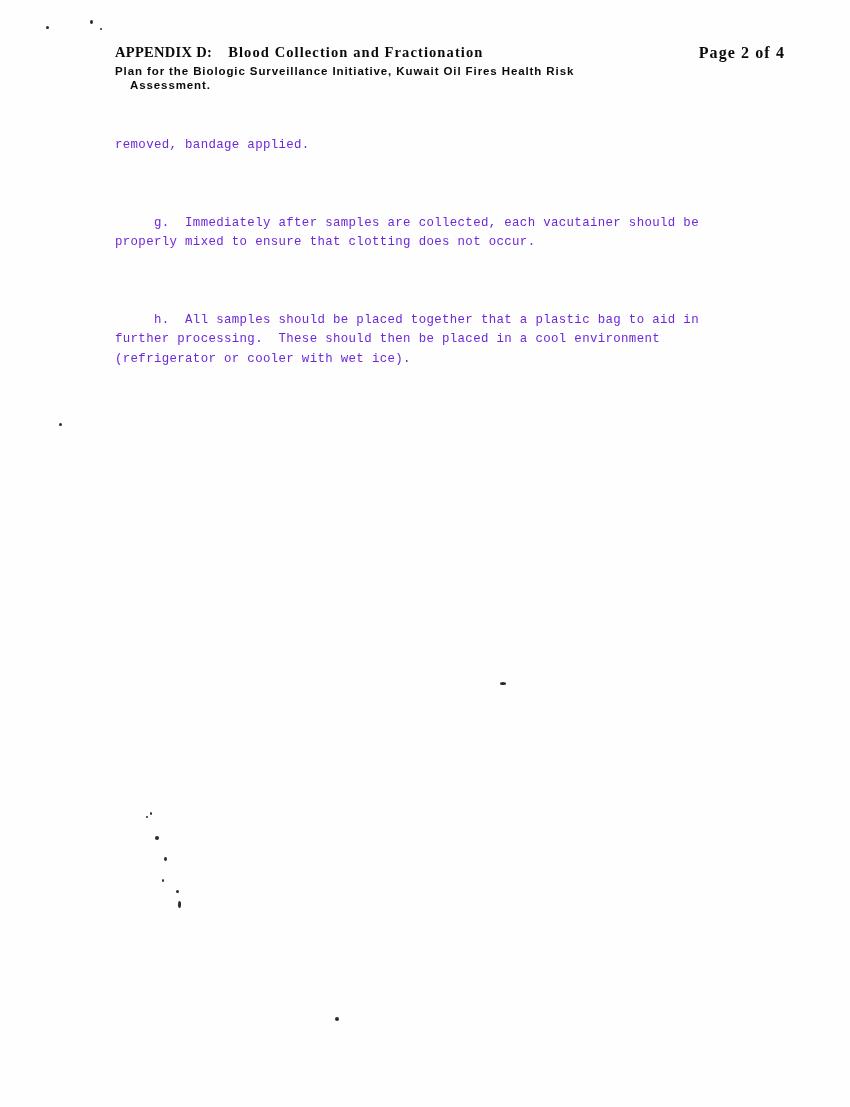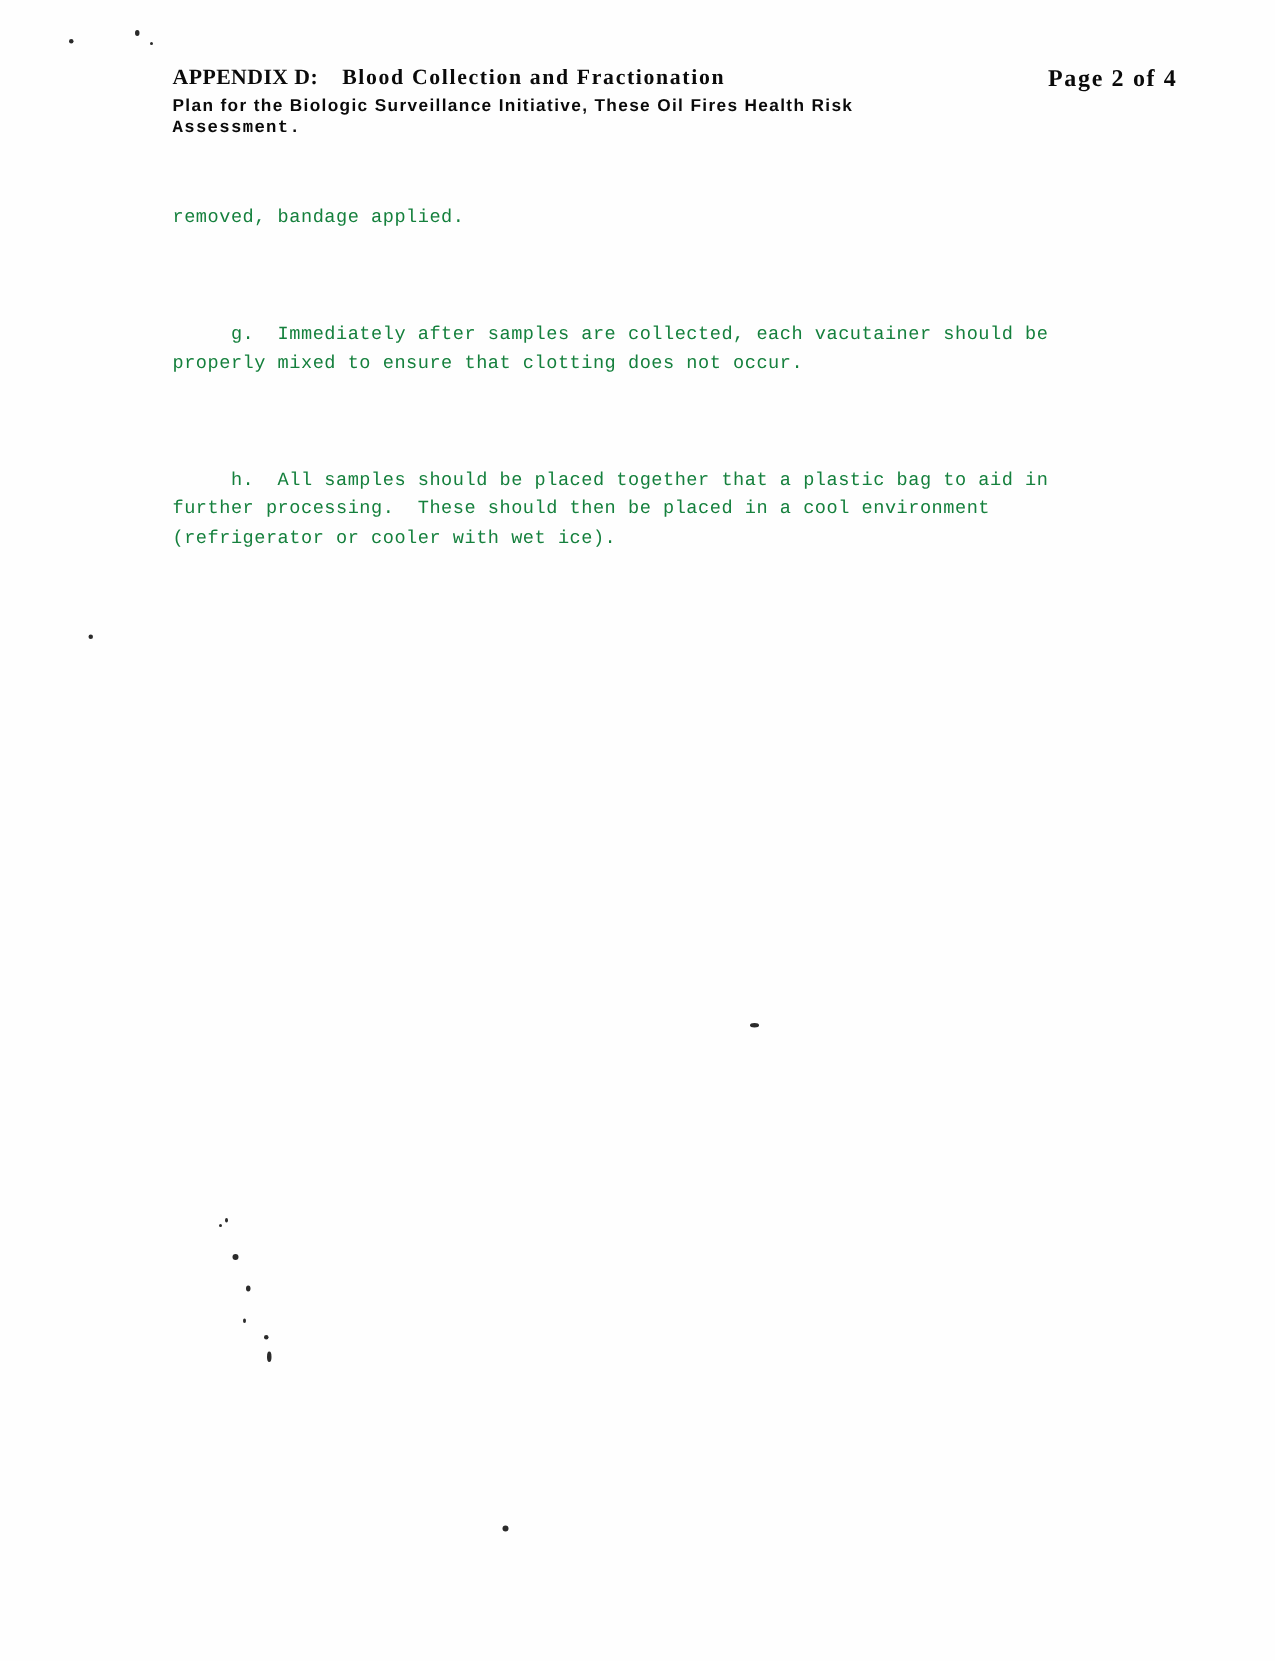--- a/index.html
+++ b/index.html
@@ -63,39 +63,40 @@
   }
   .header-line2 {
     font-family: "Liberation Sans", sans-serif;
     font-weight: bold;
     font-size: 11.5px;
     letter-spacing: 0.9px;
     margin-top: 3px;
     white-space: nowrap;
   }
   .header-line3 {
-    font-family: Liberation Mono, monospace;
+    font-family: Liberation Sans, sans-serif;
     font-weight: bold;
     font-size: 11.5px;
     letter-spacing: 0.9px;
     margin-top: 2px;
+    margin-left: 15px;
   }
 
   
   .body-text {
     position: absolute;
     left: 115px;
     top: 97px;
     width: 690px;
     font-family: "Liberation Mono", monospace;
     font-size: 12.4px;
     line-height: 19.5px;
     letter-spacing: 0.35px;
     white-space: pre-wrap;
-    color: #15803d;
+    color: #6d28d9;
   }
   .para {
     margin: 0 0 19px 0;
     white-space: pre-wrap;
   }
   .para.first {
     margin-bottom: 19px;
   }
 </style>
 </head>
@@ -115,21 +116,21 @@
   <div class="speck" style="left:162px; top:879px; width:2px; height:3px;"></div>
   <div class="speck" style="left:176px; top:890px; width:3px; height:3px;"></div>
   <div class="speck" style="left:178px; top:901px; width:3px; height:7px;"></div>
   <div class="speck" style="left:335px; top:1017px; width:4px; height:4px;"></div>
 
   <div class="header-block">
     <div class="header-line1">
       <span class="left-title"><span class="lbl">APPENDIX D:</span><span class="t2">Blood  Collection  and  Fractionation</span></span>
       <span class="page-no">Page 2 of 4</span>
     </div>
-    <div class="header-line2">Plan  for  the  Biologic  Surveillance  Initiative,  These  Oil  Fires  Health  Risk</div>
+    <div class="header-line2">Plan  for  the  Biologic  Surveillance  Initiative,  Kuwait  Oil  Fires  Health  Risk</div>
     <div class="header-line3">Assessment.</div>
   </div>
 
   <div class="body-text">
     <div class="para first">removed, bandage applied.</div>
     <div class="para">     g.  Immediately after samples are collected, each vacutainer should be
 properly mixed to ensure that clotting does not occur.</div>
     <div class="para">     h.  All samples should be placed together that a plastic bag to aid in
 further processing.  These should then be placed in a cool environment
 (refrigerator or cooler with wet ice).</div>

